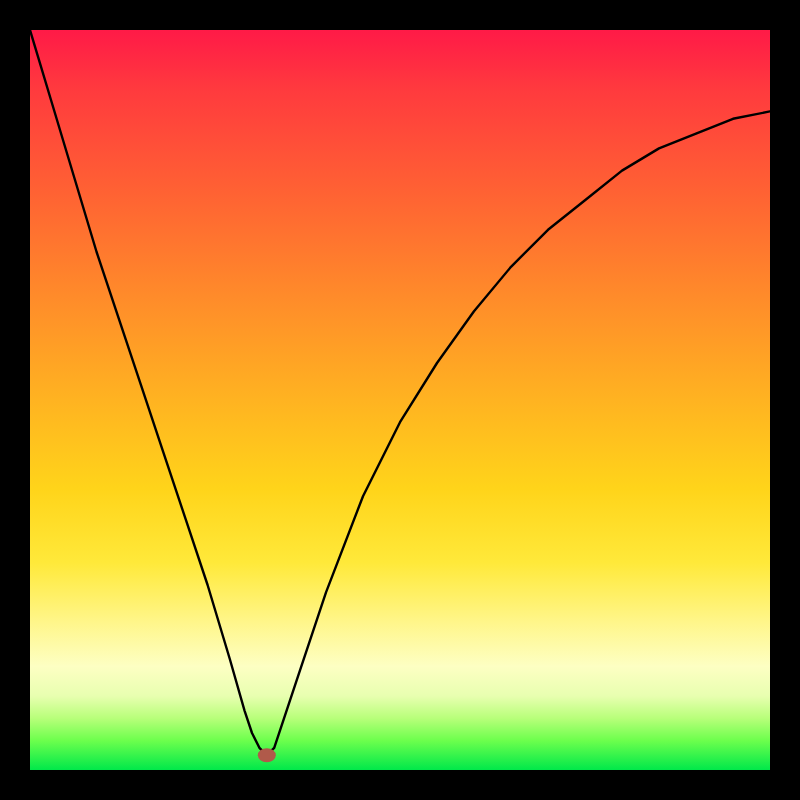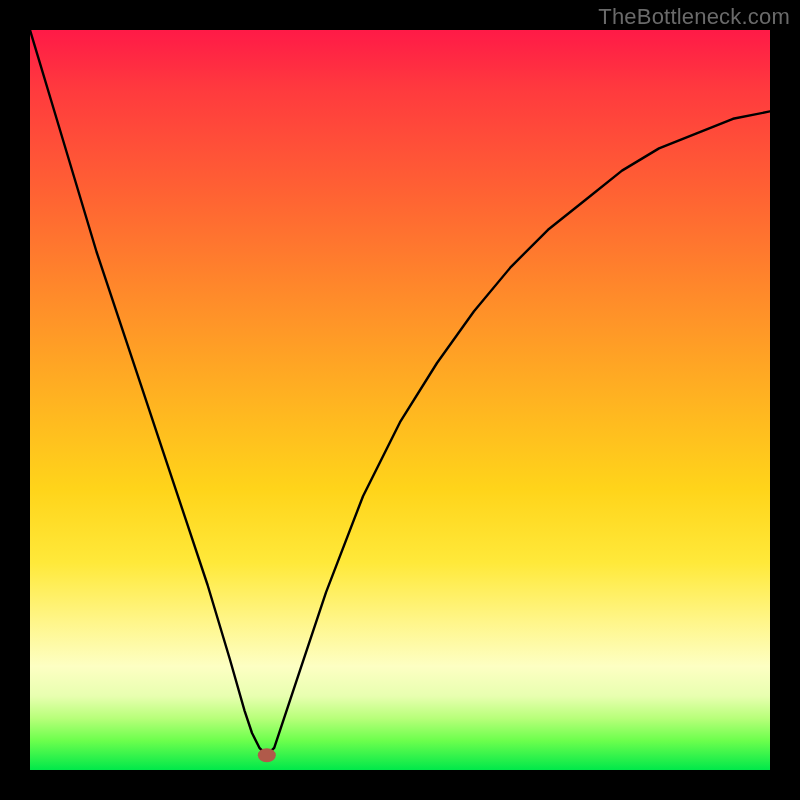--- a/index.html
+++ b/index.html
@@ -74,14 +74,13 @@
 </head>
 <body>
 
 <div class="frame">
   <div class="plot">
     <svg class="curve-svg" viewBox="0 0 740 740" preserveAspectRatio="none">
       <path id="curvePath" class="curve-path" d="M0.0 0.0 L22.2 74.0 L44.4 148.0 L66.6 222.0 L88.8 288.6 L111.0 355.2 L133.2 421.8 L155.4 488.4 L177.6 555.0 L199.8 629.0 L214.6 680.8 L222.0 703.0 L229.4 717.8 L236.8 725.2 L244.2 717.8 L251.6 695.6 L266.4 651.2 L296.0 562.4 L333.0 466.2 L370.0 392.2 L407.0 333.0 L444.0 281.2 L481.0 236.8 L518.0 199.8 L555.0 170.2 L592.0 140.6 L629.0 118.4 L666.0 103.6 L703.0 88.8 L740.0 81.4"></path>
       <ellipse id="markerDot" class="marker" cx="236.8" cy="725.2" rx="9" ry="7"></ellipse>
     </svg>
   </div>
-  <div class="watermark">TheBottleneck.com</div>
 </div>
 
 </body></html>

